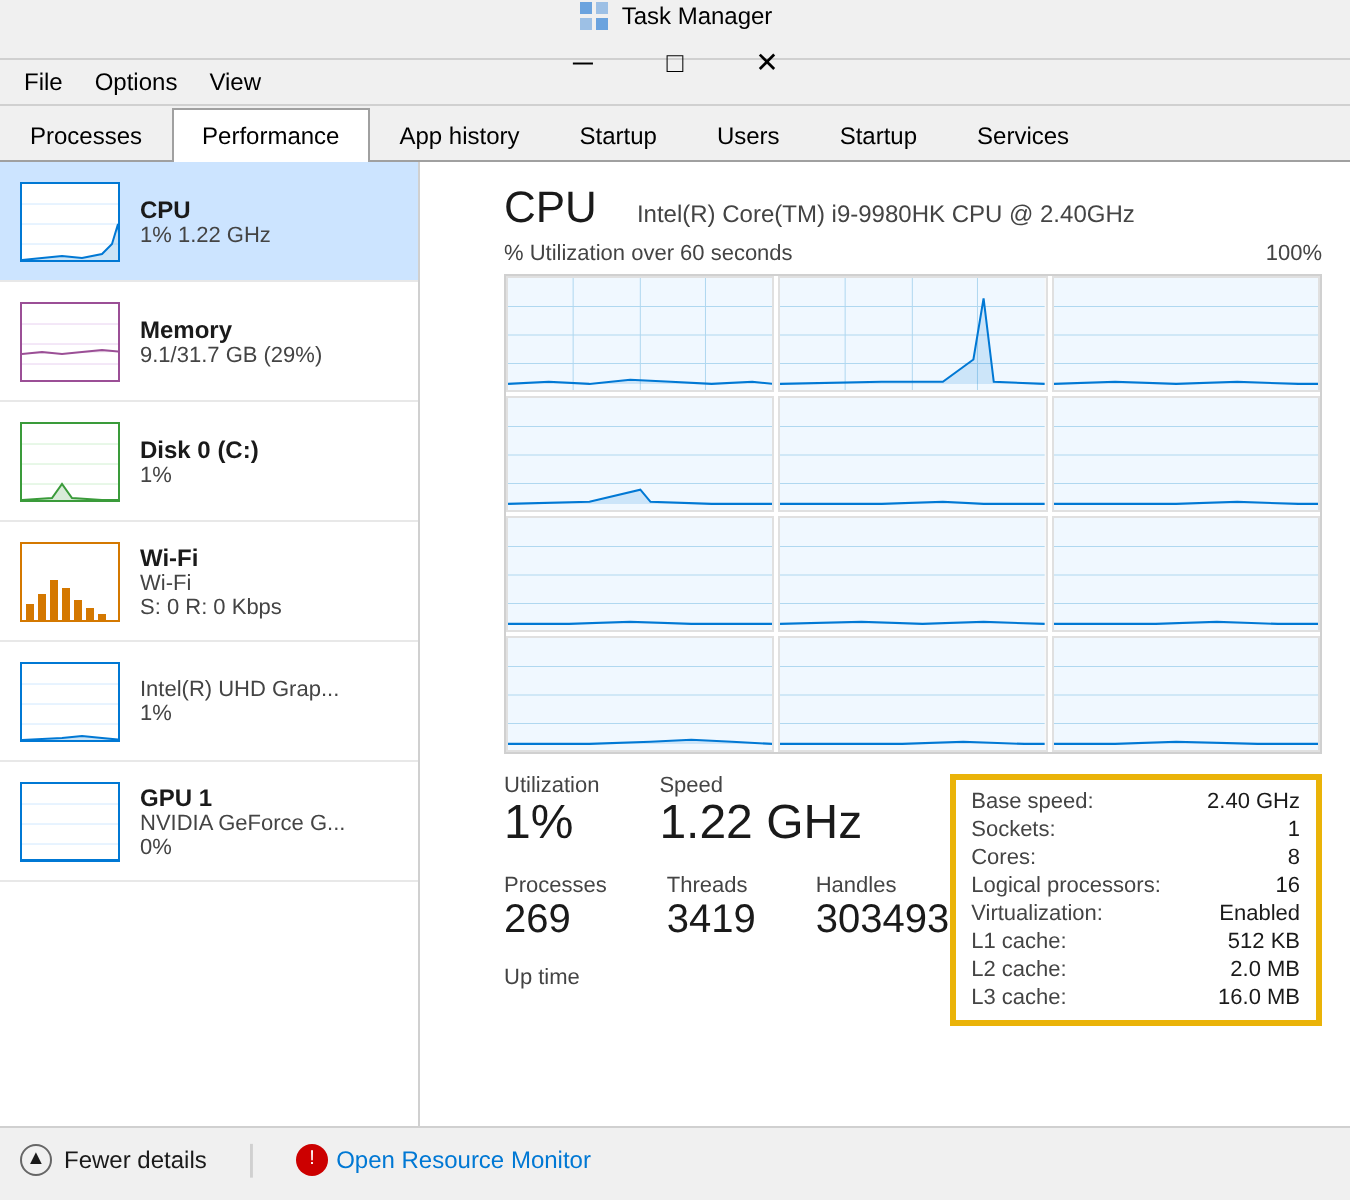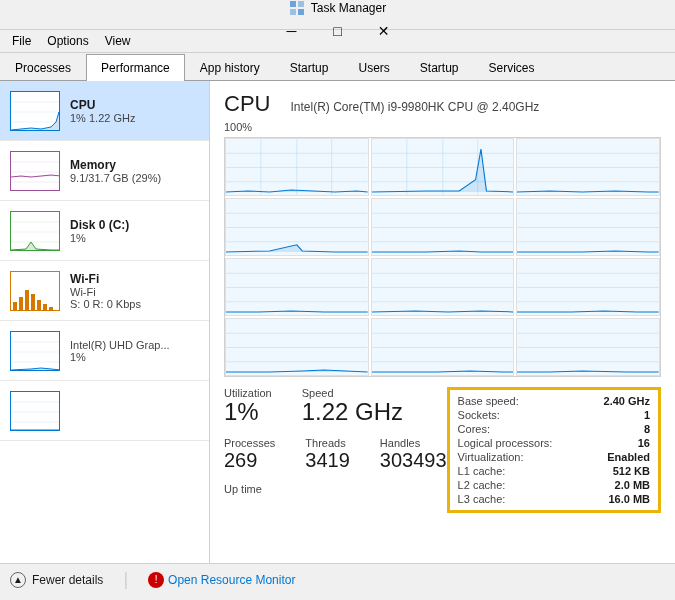--- a/index.html
+++ b/index.html
@@ -55,20 +55,21 @@
       border-color: #a0a0a0;
       border-bottom-color: white;
       font-weight: normal;
     }
 
     
     .main-layout {
       display: flex;
       height: calc(600px - 30px - 24px - 32px - 32px);
       background: white;
+      gap: 28px;
     }
 
     
     .sidebar {
       width: 210px;
       background: white;
       border-right: 1px solid #d0d0d0;
       overflow-y: auto;
     }
     .sidebar-item {
@@ -142,21 +143,21 @@
       padding: 4px 8px;
     }
     .stat-group { margin-bottom: 6px; }
     .stat-label { font-size: 11px; color: #444; }
     .stat-value { font-size: 24px; font-weight: 300; color: #1a1a1a; line-height: 1.1; }
     .stat-row { display: flex; gap: 30px; margin-bottom: 6px; }
 
     .info-table { width: 100%; }
     .info-row { display: flex; justify-content: space-between; font-size: 11px; padding: 1px 0; }
     .info-key { color: #444; }
-    .info-val { color: #1a1a1a; font-weight: 700; margin-left: 24px; }
+    .info-val { color: #1a1a1a; font-weight: 400; margin-left: 24px; }
     .info-val.enabled { color: #1a1a1a; }
 
     
     .bottombar {
       height: 32px;
       background: #f0f0f0;
       border-top: 1px solid #d0d0d0;
       display: flex;
       align-items: center;
       gap: 20px;
@@ -308,32 +309,38 @@
     <div class="sidebar-item">
       <div class="sidebar-thumb" style="border-color:#0078d4;">
         <svg width="50" height="40" viewBox="0 0 50 40">
           <rect width="50" height="40" fill="white"></rect>
           <line x1="0" y1="10" x2="50" y2="10" stroke="#d0e8ff" stroke-width="0.5"></line>
           <line x1="0" y1="20" x2="50" y2="20" stroke="#d0e8ff" stroke-width="0.5"></line>
           <line x1="0" y1="30" x2="50" y2="30" stroke="#d0e8ff" stroke-width="0.5"></line>
           <polyline points="0,38 20,38 40,38 50,38" fill="rgba(0,120,212,0.2)" stroke="#0078d4" stroke-width="1"></polyline>
         </svg>
       </div>
+      <div class="sidebar-info">
+        <div class="sidebar-title">GPU 1</div>
+        <div class="sidebar-sub">NVIDIA GeForce G...</div>
+        <div class="sidebar-sub">0%</div>
+      </div>
     </div>
 
   </div>
 
   <div class="content">
 
     <div class="cpu-header">
       <span class="cpu-title">CPU</span>
       <span class="cpu-model">Intel(R) Core(TM) i9-9980HK CPU @ 2.40GHz</span>
     </div>
 
     <div class="util-label">
+      <span>% Utilization over 60 seconds</span>
       <span>100%</span>
     </div>
 
     <div class="cpu-grid">
 
       <div class="cpu-cell">
         <svg width="100%" height="100%" viewBox="0 0 130 55" preserveAspectRatio="none">
           <rect width="130" height="55" fill="#f0f8ff"></rect>
           <line x1="0" y1="14" x2="130" y2="14" stroke="#b0d8f0" stroke-width="0.5"></line>
           <line x1="0" y1="28" x2="130" y2="28" stroke="#b0d8f0" stroke-width="0.5"></line>

